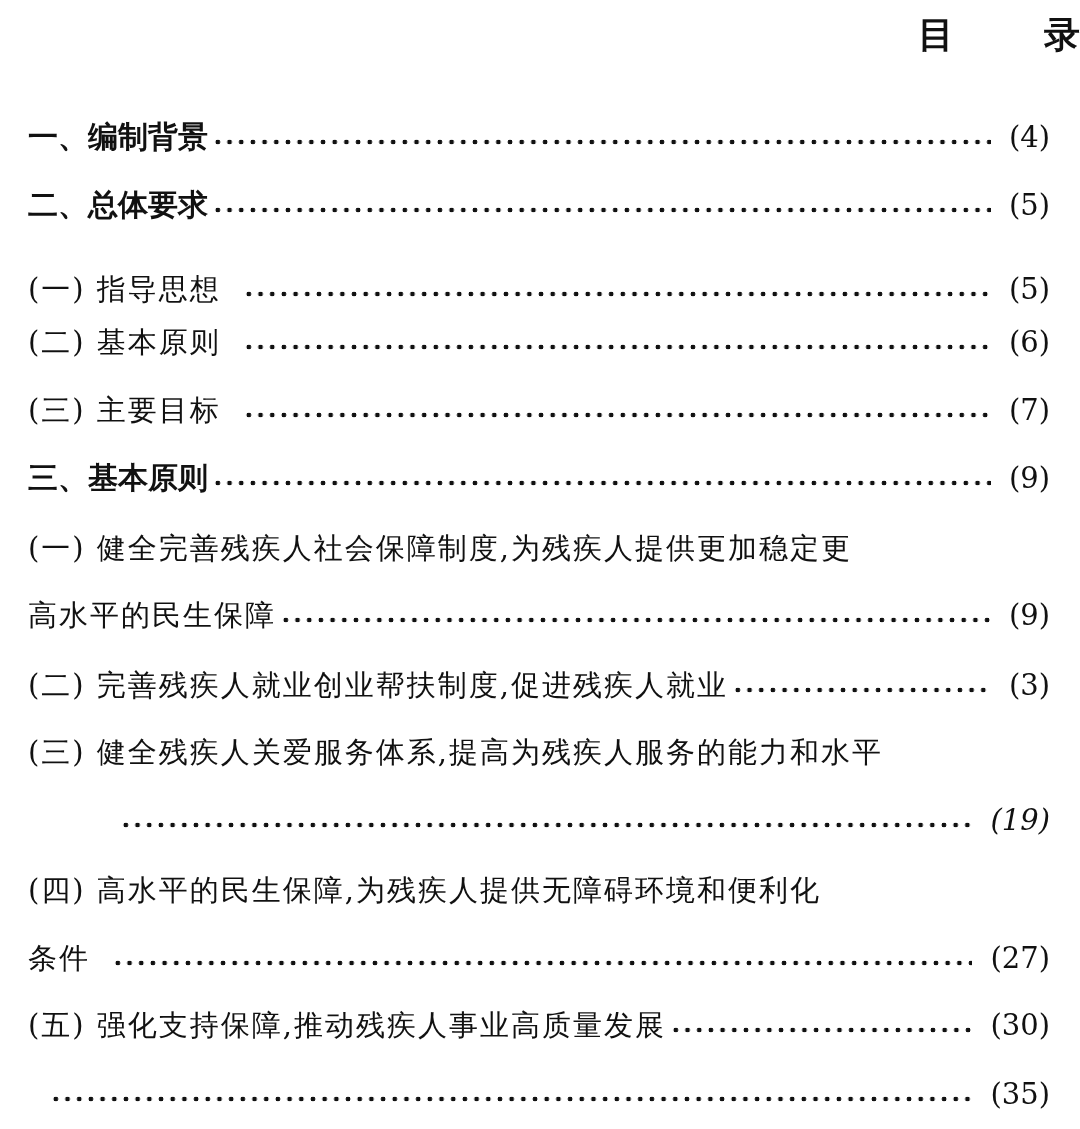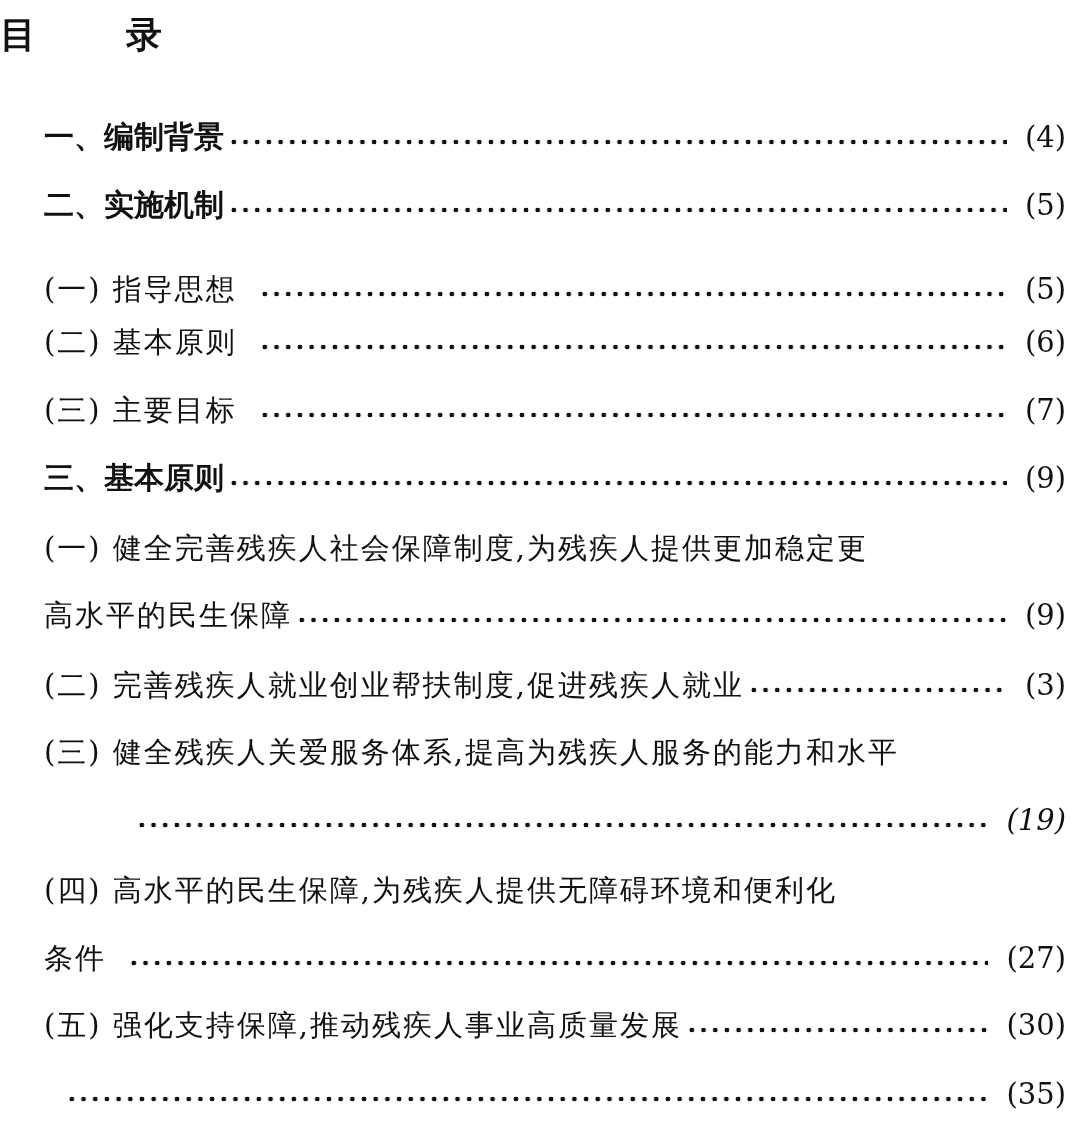--- a/index.html
+++ b/index.html
@@ -13,40 +13,39 @@
       position: relative;
       overflow: hidden;
       color: #111111;
       font-family: "DejaVu Serif", "Liberation Serif", serif;
     }
     .title {
       position: absolute;
       top: 10px;
       left: 0;
       width: 1080px;
-      text-align: left;
+      text-align: right;
       font-family: "DejaVu Sans", "Liberation Sans", sans-serif;
       font-weight: bold;
       font-size: 36px;
       line-height: 50px;
       letter-spacing: 0;
     }
     .title .ch { display: inline-block; }
     .title .gap { display: inline-block; width: 90px; }
     .row {
       position: absolute;
       left: 28px;
       width: 1022px;
       height: 50px;
       display: flex;
       align-items: flex-start;
       font-size: 30px;
       line-height: 50px;
       white-space: nowrap;
-      margin-left: 16px;
     }
     .row.level1 {
       font-family: "DejaVu Sans", "Liberation Sans", sans-serif;
       font-weight: bold;
       font-size: 30px;
     }
     .row.level2 {
       font-family: "DejaVu Serif", "Liberation Serif", serif;
       font-size: 29px;
       letter-spacing: 2px;
@@ -80,21 +79,21 @@
   <span class="ch">目</span><span class="gap"></span><span class="ch">录</span>
 </div>
 
 <div class="row level1" style="top:112px">
   <span class="label">一、编制背景</span>
   <span class="leader"></span>
   <span class="page">(4)</span>
 </div>
 
 <div class="row level1" style="top:180px">
-  <span class="label">二、实施机制</span>
+  <span class="label">二、总体要求</span>
   <span class="leader"></span>
   <span class="page">(5)</span>
 </div>
 
 <div class="row level2" style="top:264px">
   <span class="label">(一) 指导思想</span>
   <span class="leader gapped"></span>
   <span class="page">(5)</span>
 </div>
 

